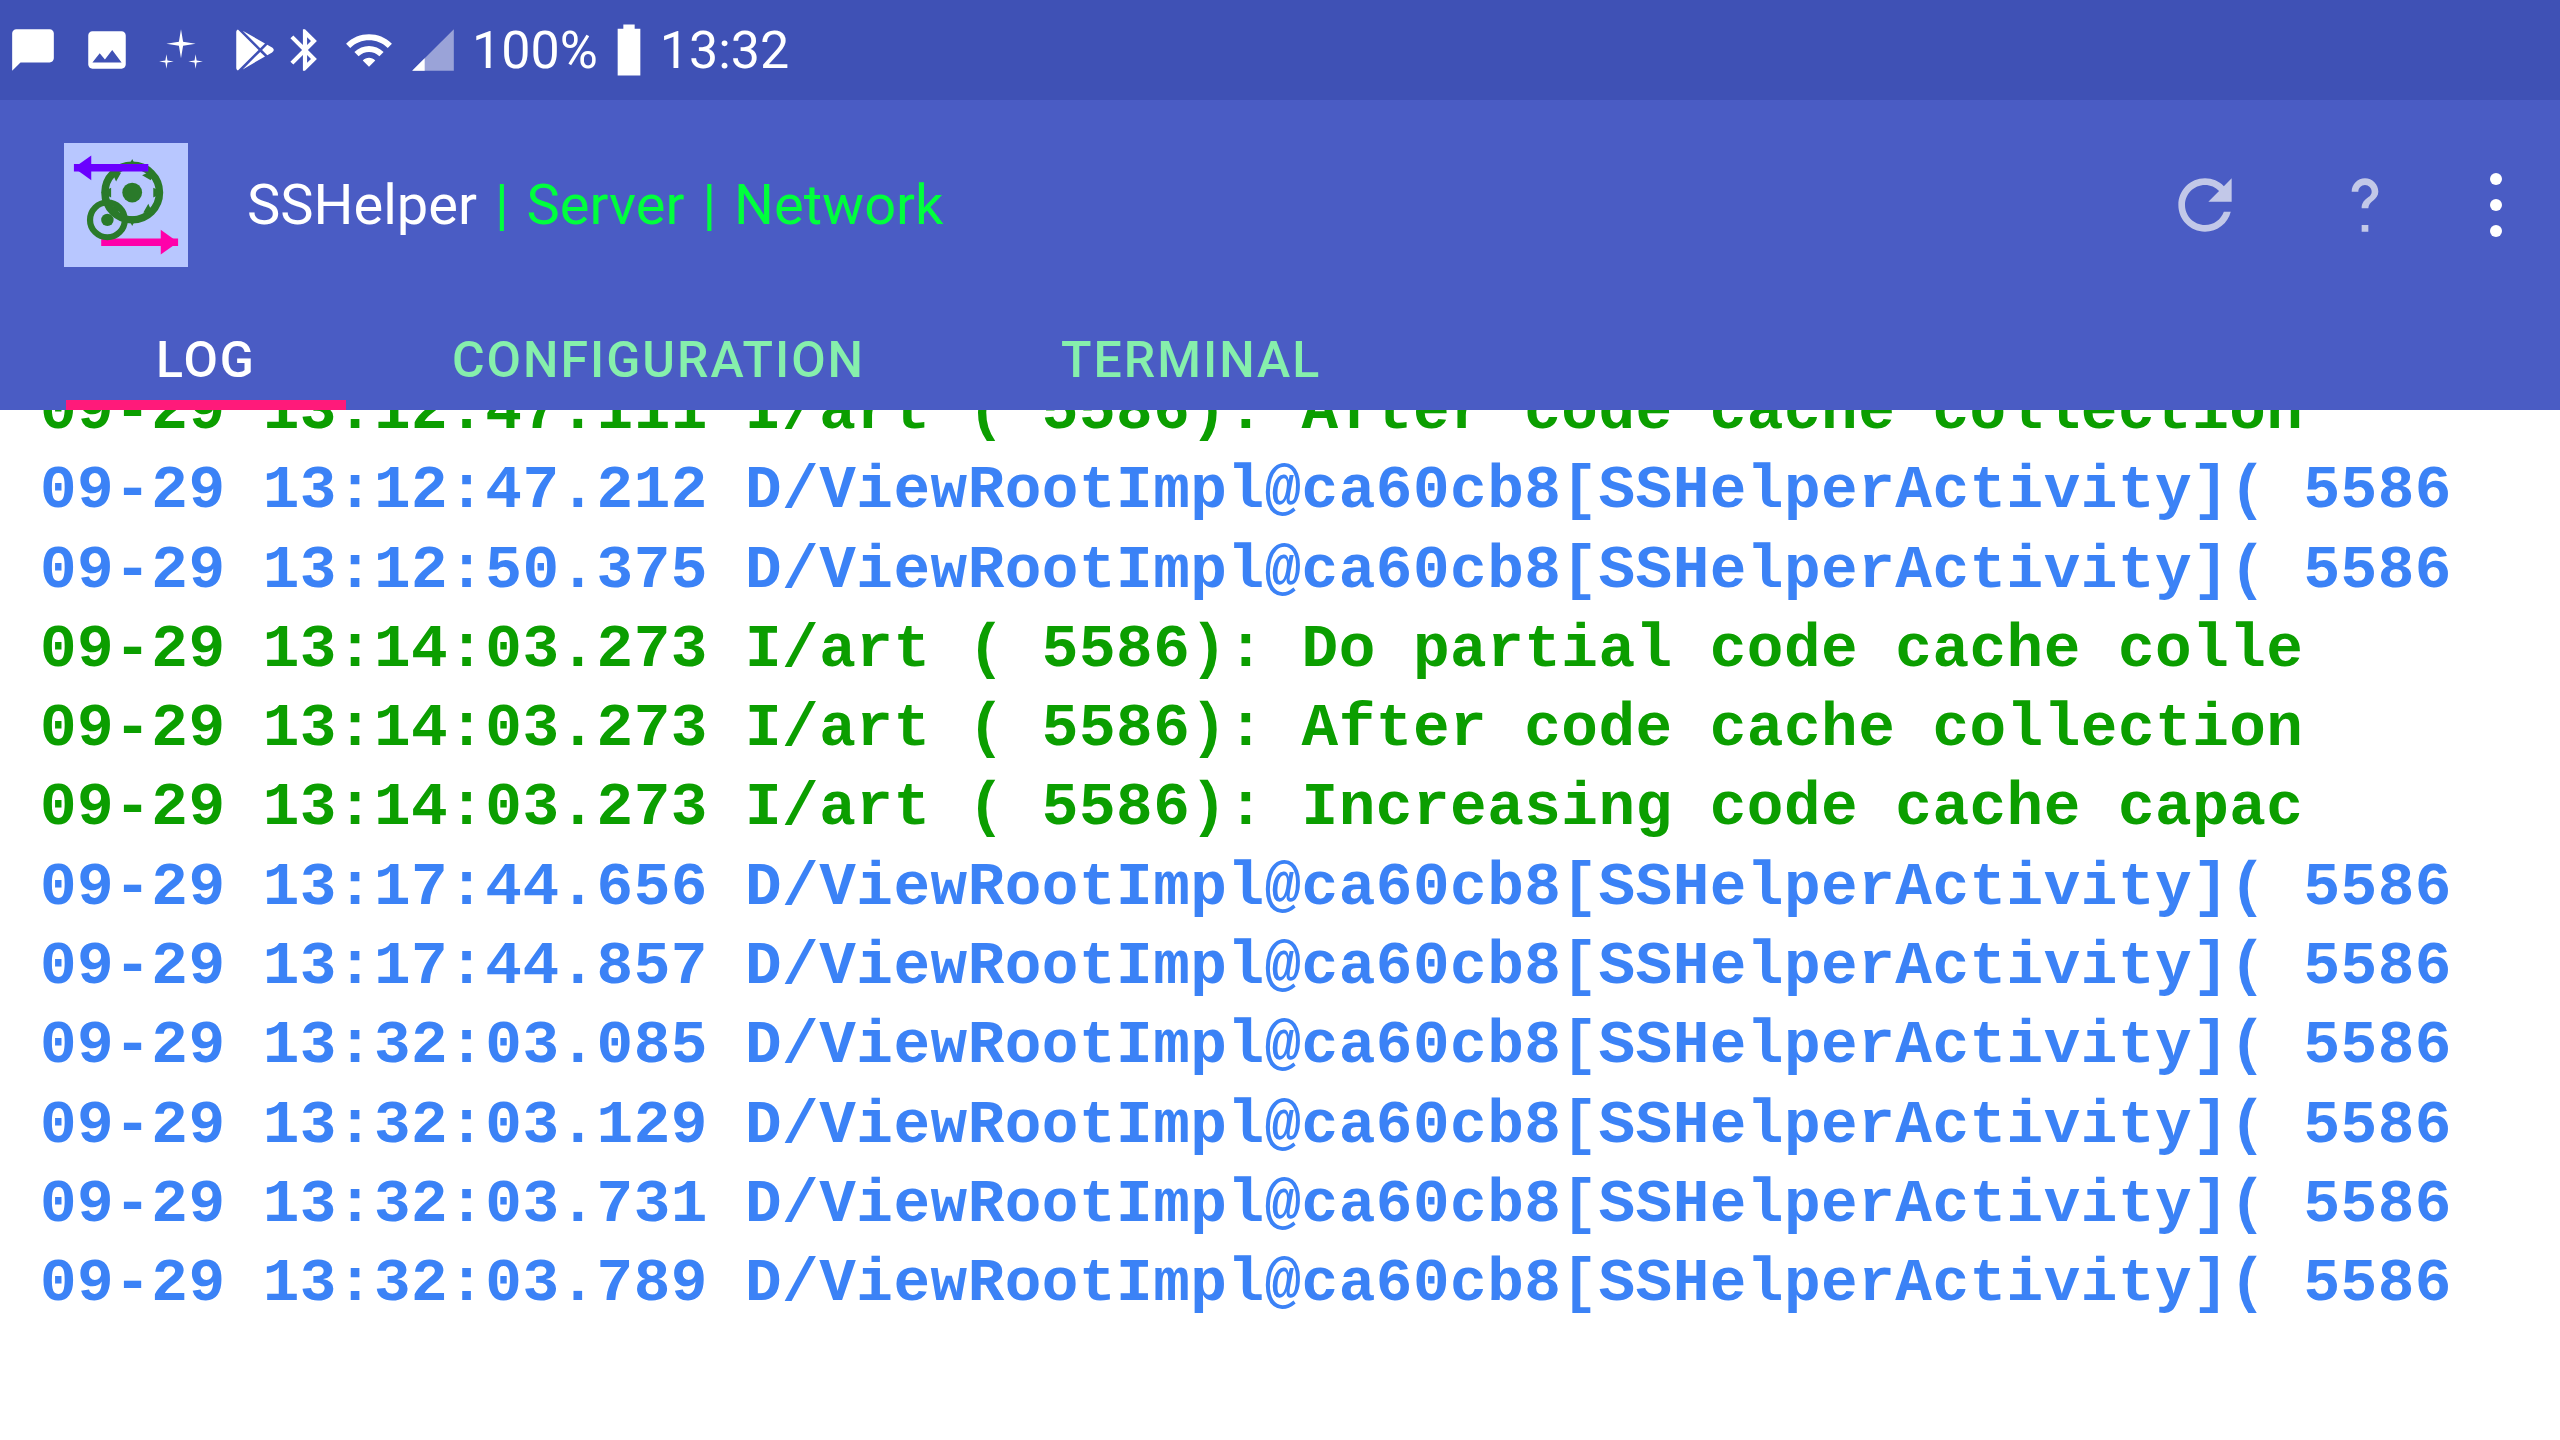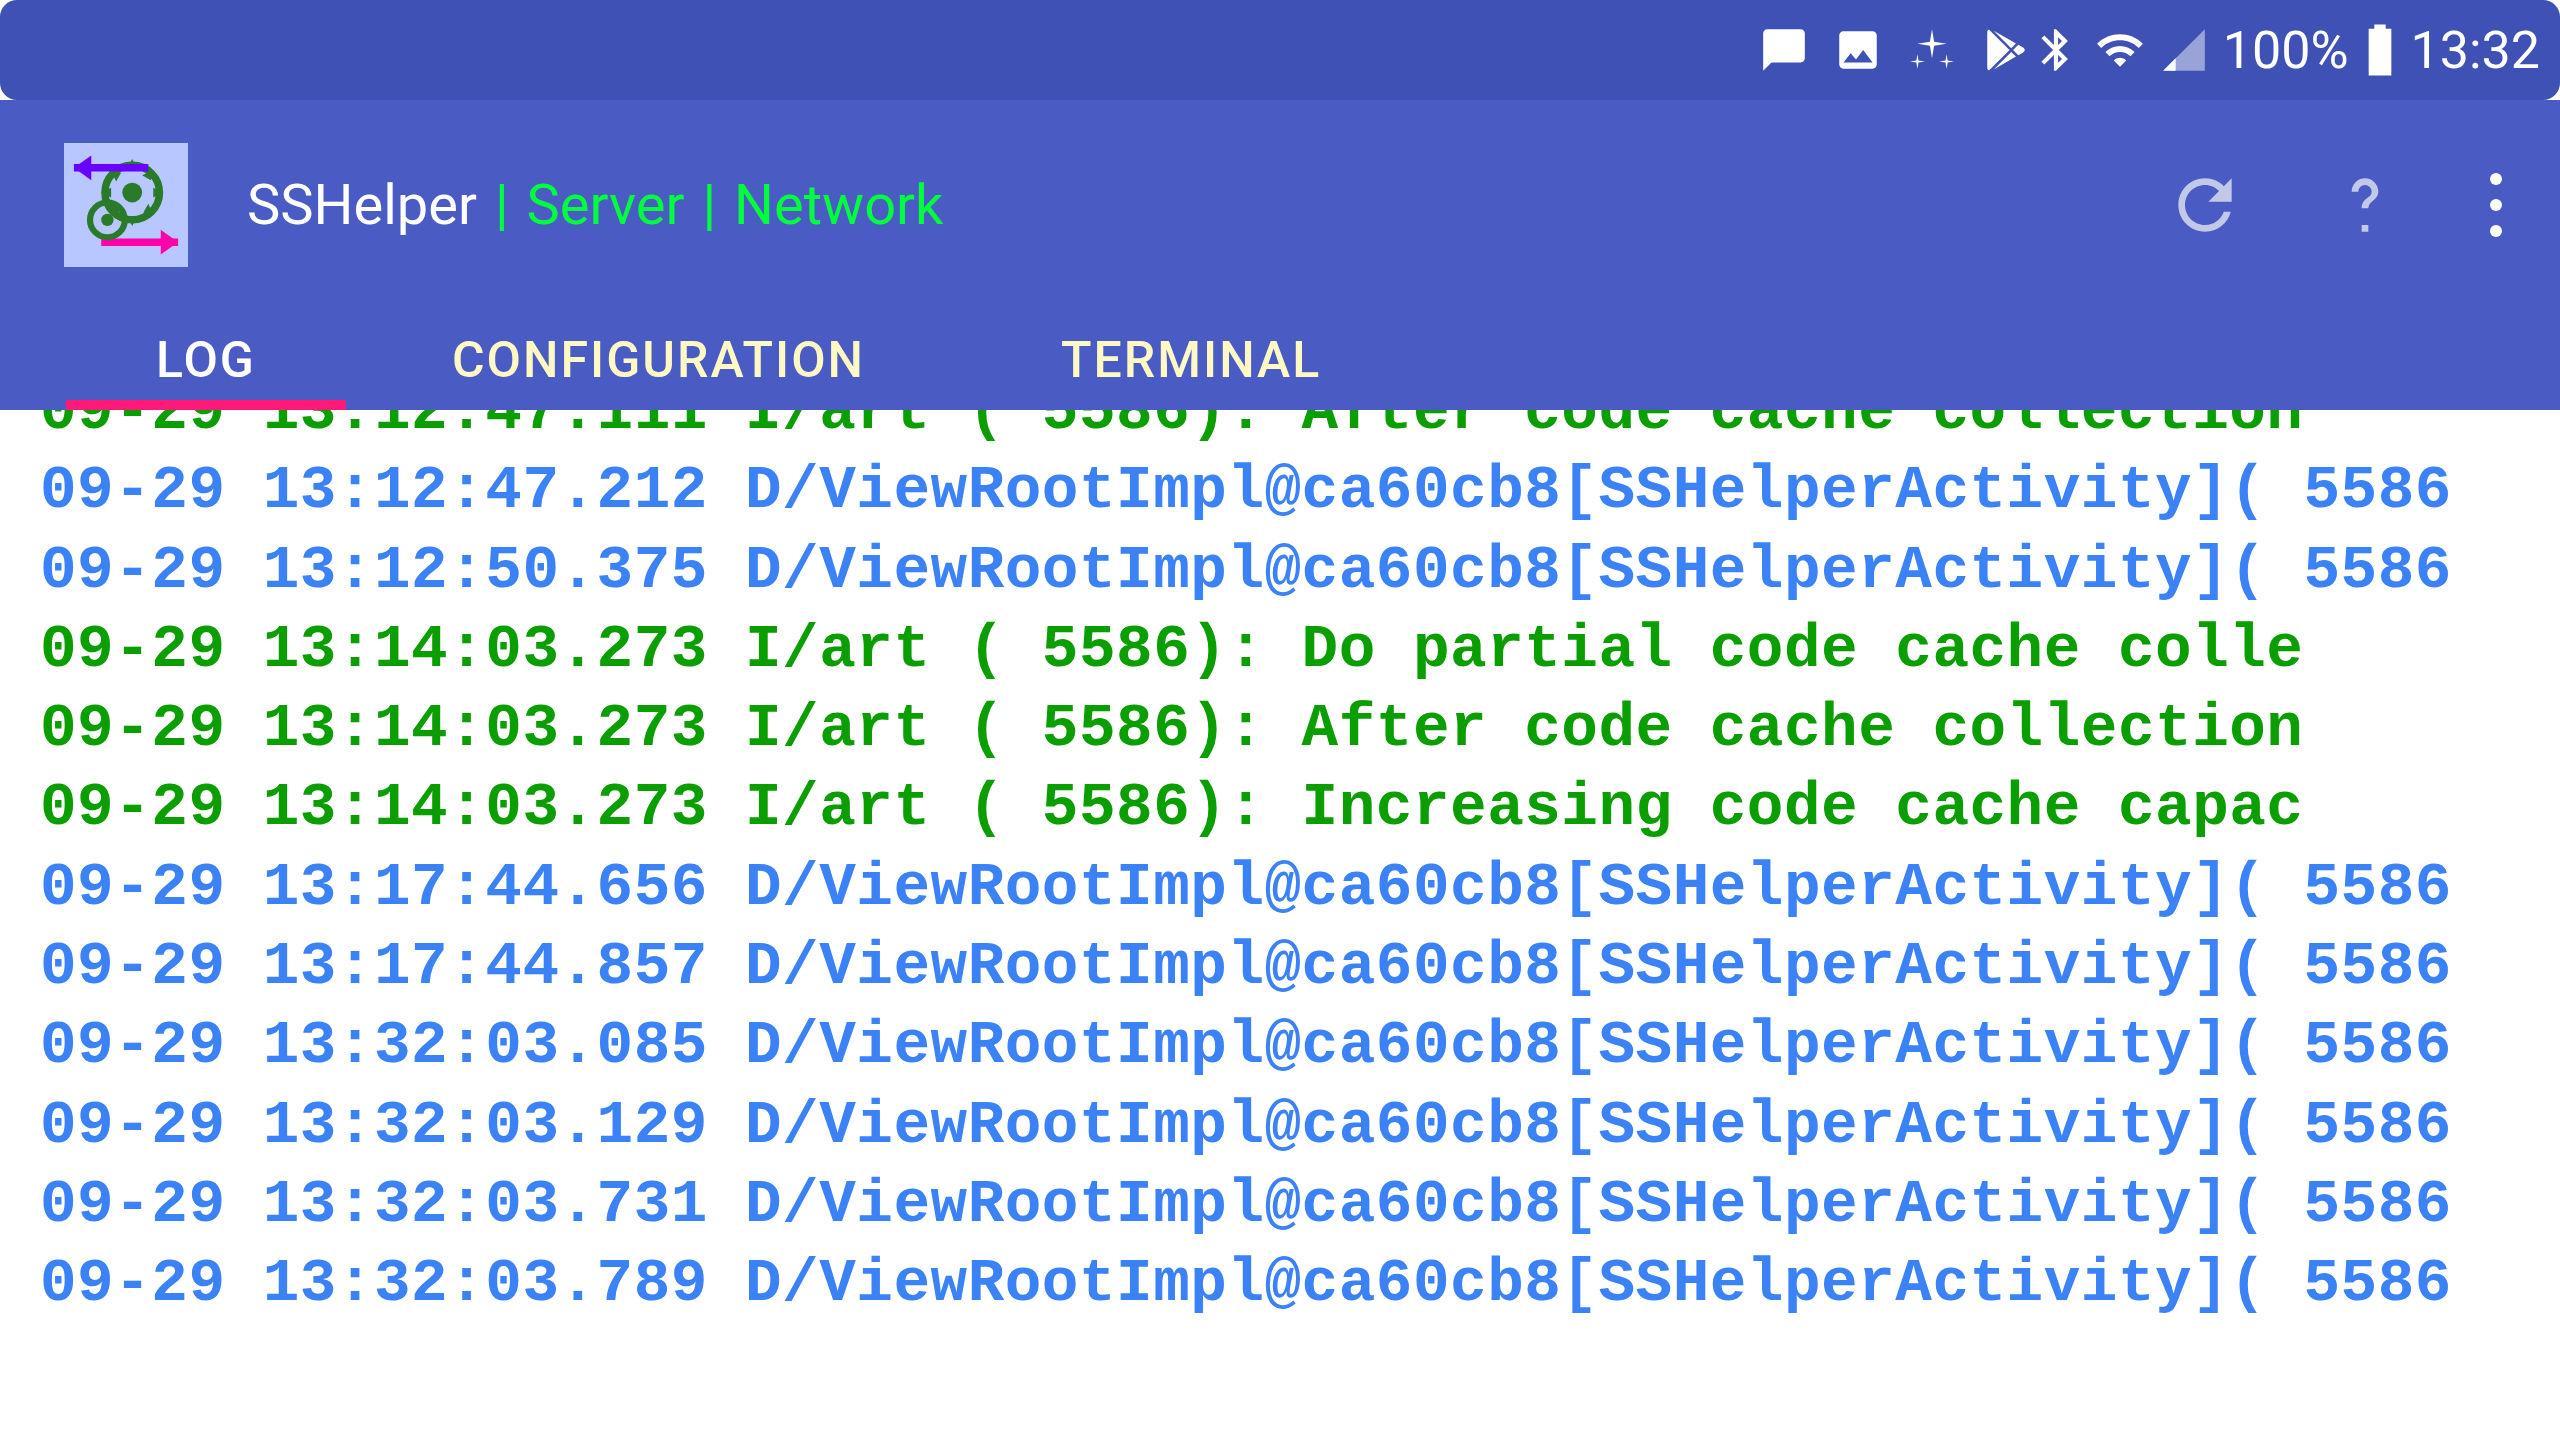--- a/index.html
+++ b/index.html
@@ -3,24 +3,23 @@
 <meta charset="utf-8">
 <style>
   * { margin: 0; padding: 0; box-sizing: border-box; }
   html, body { width: 2560px; height: 1440px; font-family: -apple-system, Roboto, sans-serif; background: #fff; overflow: hidden; }
   
   .status-bar {
     background: #3f51b5;
     height: 100px;
     display: flex;
     align-items: center;
-    justify-content: flex-end;
-    padding: 0 20px;
+    justify-content: flex-start;
+    padding: 0 8px;
     color: #fff;
-    border-radius: 17px;
   }
   .status-left { display: flex; gap: 24px; align-items: center; }
   .status-right { display: flex; gap: 14px; align-items: center; font-size: 52px; font-weight: 400; }
   .status-icon { width: 50px; height: 50px; display: flex; align-items: center; justify-content: center; }
   .status-icon svg { width: 100%; height: 100%; fill: #fff; }
   
   .app-bar {
     background: #4a5cc4;
     height: 210px;
     display: flex;
@@ -50,21 +49,21 @@
     height: 100px;
     display: flex;
     align-items: stretch;
     gap: 16px;
   }
   .tab {
     flex: 0 0 auto;
     padding: 0 90px;
     display: flex; align-items: center; justify-content: center;
     font-size: 50px; font-weight: 500;
-    color: #fef9c3;
+    color: #86efac;
     letter-spacing: 2px;
     cursor: pointer;
     position: relative;
   }
   .tab.active { color: #fff; }
   .tab.active::after {
     content: '';
     position: absolute;
     bottom: 0; left: 0; right: 0;
     height: 10px;

